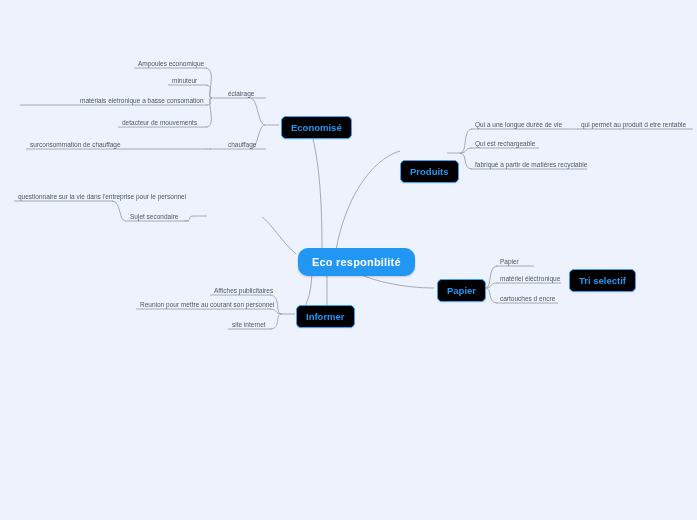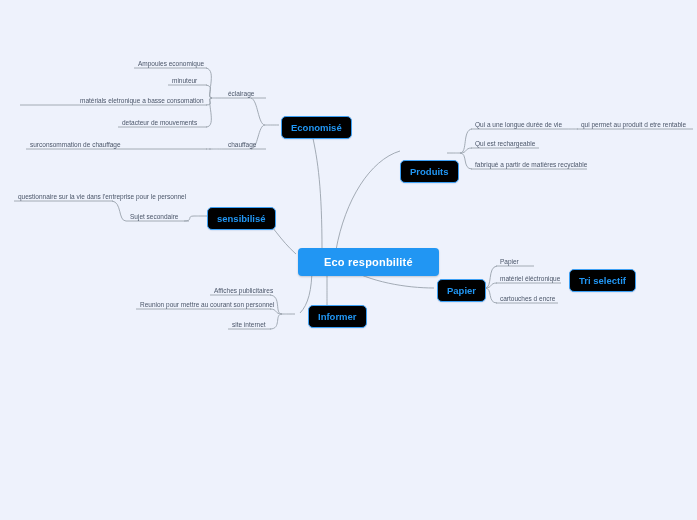--- a/index.html
+++ b/index.html
@@ -31,22 +31,22 @@
   }
 
   
   .root-node {
     position: absolute;
     background: #2196f3;
     color: #ffffff;
     font-weight: bold;
     font-size: 11px;
     letter-spacing: .2px;
-    border-radius: 4px;
-    padding: 8px 26px;
+    border-radius: 10px;
+    padding: 8px 14px;
     white-space: nowrap;
     box-shadow: 0 1px 2px rgba(0,0,0,.18);
   }
 
   
   .main-node {
     position: absolute;
     background: #000000;
     color: #2196f3;
     font-weight: bold;
@@ -149,23 +149,22 @@
       <path d="M 496 303 L 558 303"></path>
     </g>
   </svg>
 
   <div class="root-node" style="left:298px; top:248px;">Eco responbilité</div>
 
   <div class="main-node" style="left:281px; top:116px;">Economisé</div>
 
   <div class="main-node" style="left:400px; top:144px;margin-top:16px;">Produits</div>
 
-  <div class="main-node" style="left:207px; top:207px;">sensibilisé</div>
-
-  <div class="main-node" style="left:308px; top:305px;">Informer</div>
+
+  <div class="main-node" style="left:296px; top:305px;">Informer</div>
 
   <div class="main-node" style="left:437px; top:279px;">Papier</div>
 
   <div class="main-node" style="left:569px; top:269px;text-align:center;">Tri selectif</div>
 
   <div class="leaf-node mid" style="left:226px; top:89px;">éclairage</div>
 
   <div class="leaf-node mid" style="left:226px; top:140px;">chauffage</div>
 
   <div class="leaf-node" style="left:136px; top:59px;">Ampoules economique</div>

